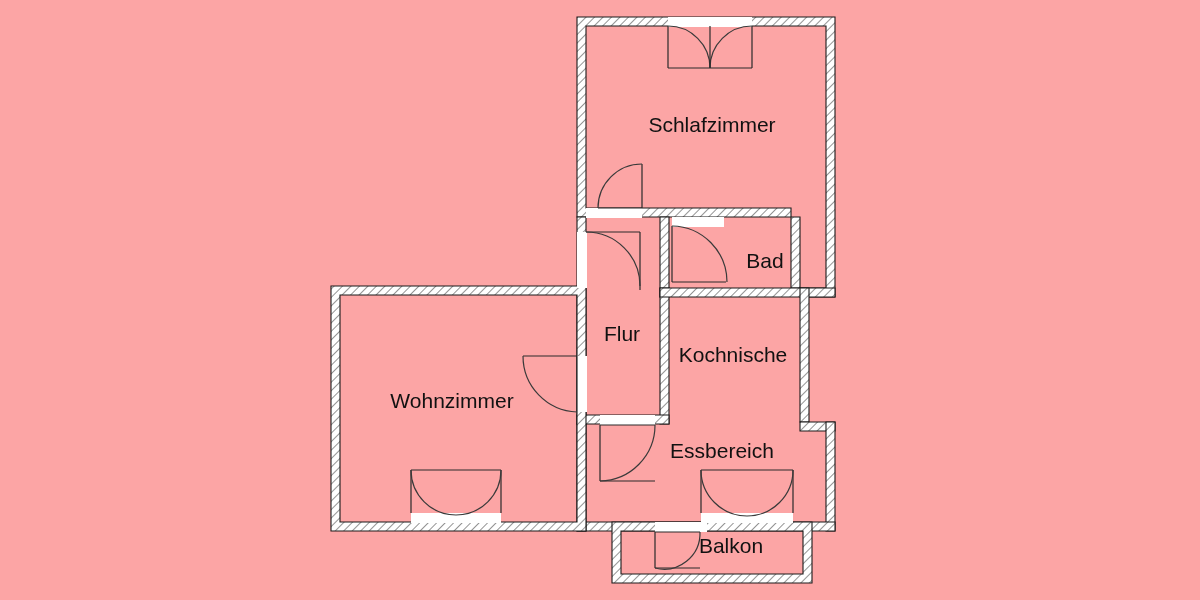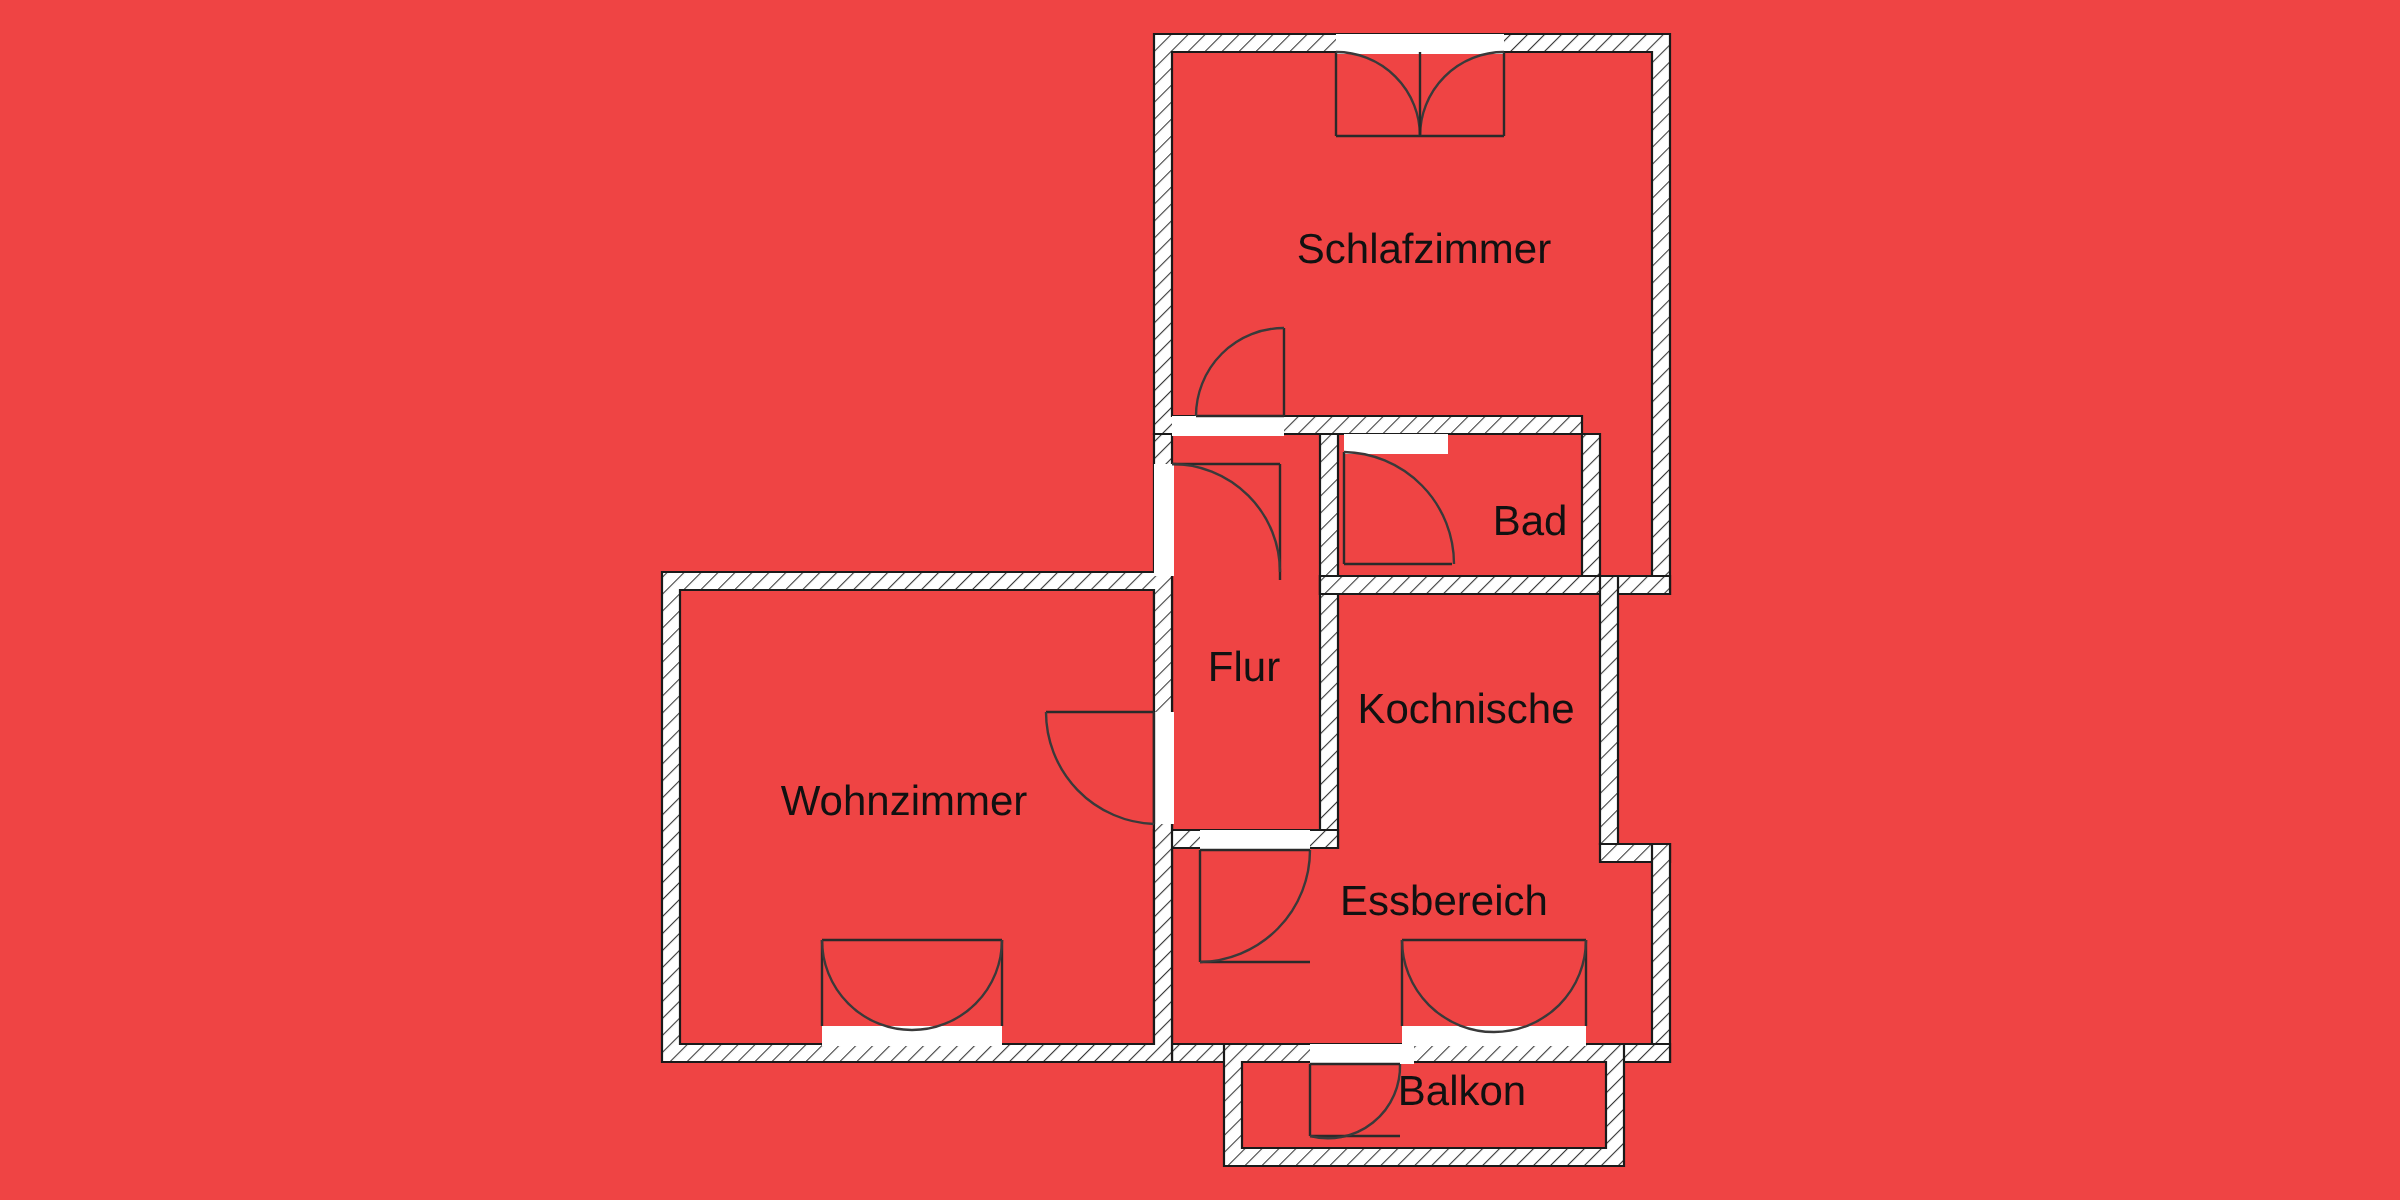--- a/index.html
+++ b/index.html
@@ -10,21 +10,21 @@
   body {
     width: 1200px;
     height: 600px;
     overflow: hidden;
     font-family: "Liberation Sans", sans-serif;
   }
   #floorplan-root {
     position: relative;
     width: 1200px;
     height: 600px;
-    background: #ef4444;
+    background: #fca5a5;
   }
   svg#plan {
     display: block;
     width: 1200px;
     height: 600px;
   }
   .room-label {
     font-family: "Liberation Sans", sans-serif;
     font-size: 21px;
     fill: #111111;

